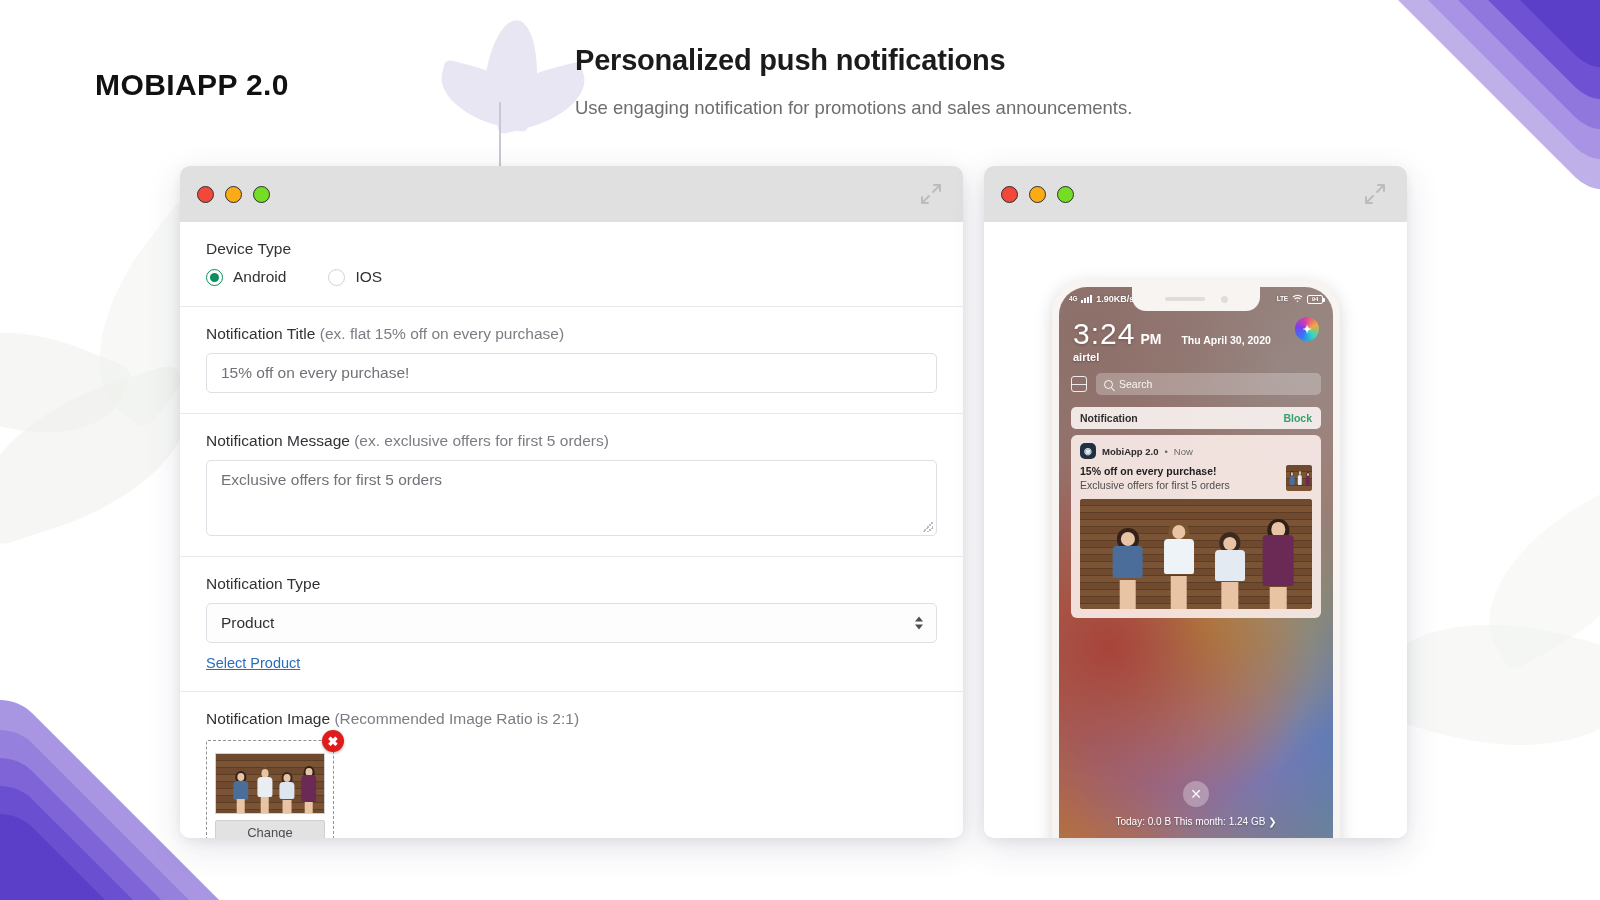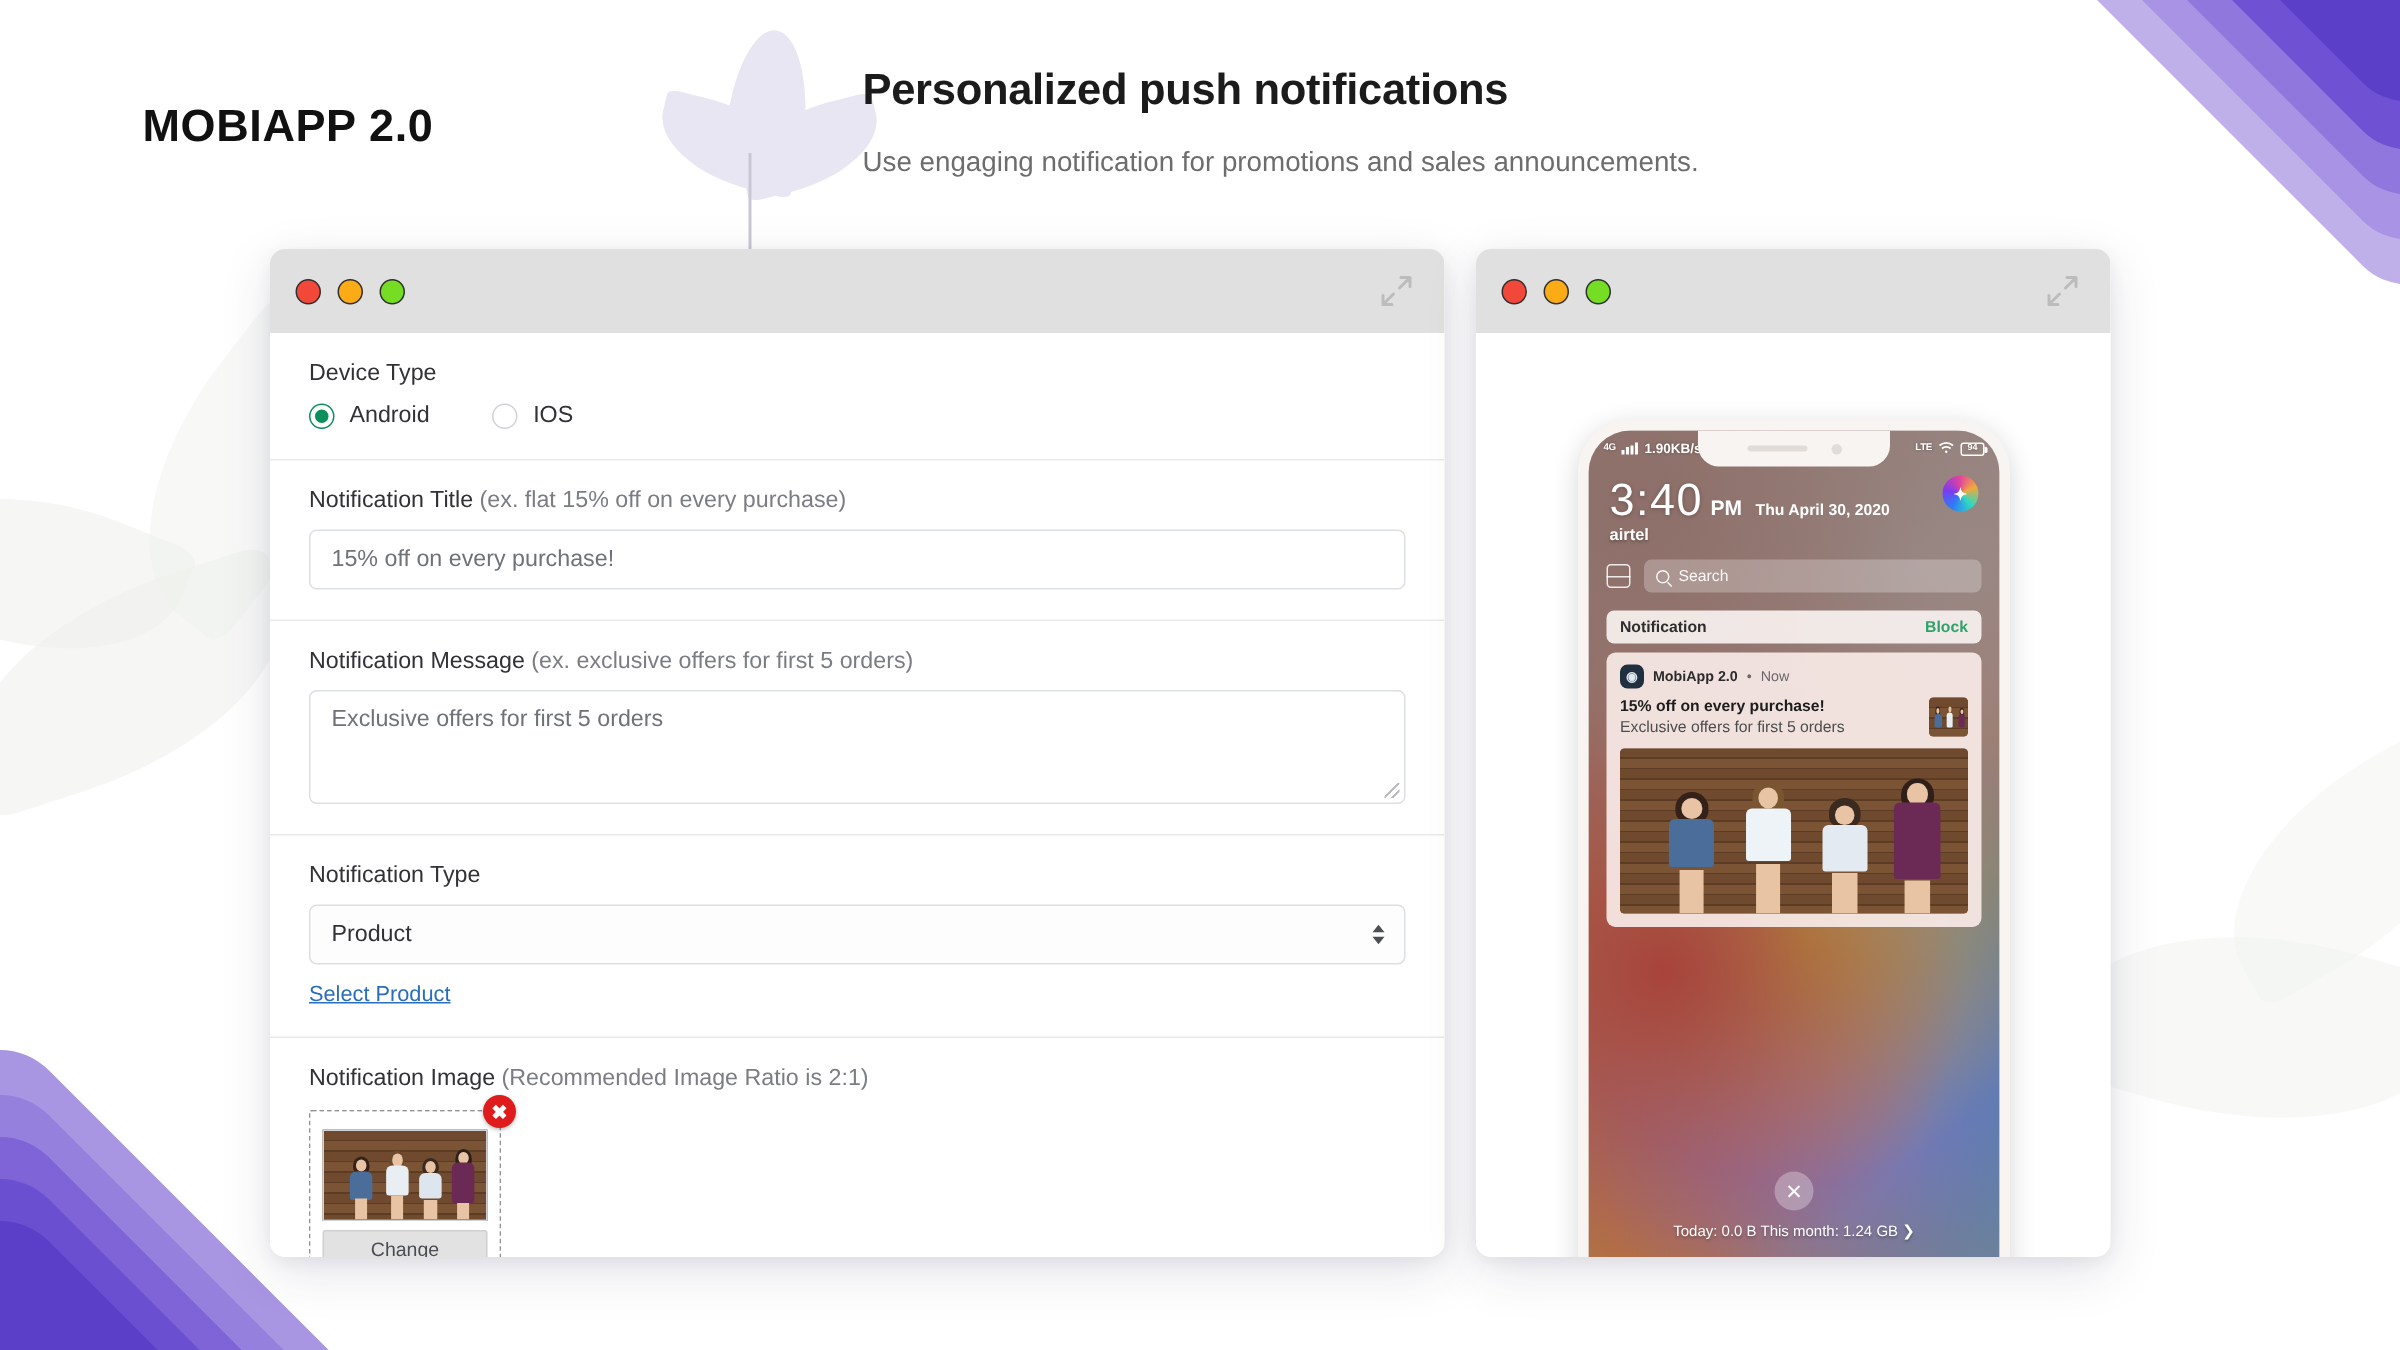--- a/index.html
+++ b/index.html
@@ -210,21 +210,21 @@
   .bars i:nth-child(3){height:6.5px} .bars i:nth-child(4){height:8px}
   .tag { font-size:6.5px; line-height:1; letter-spacing:-.2px; }
   .batt { width:16px; height:9px; border:1px solid #fff; border-radius:2px; position:relative;
           display:flex; align-items:center; justify-content:center; font-size:6px; }
   .batt::after{ content:""; position:absolute; right:-3px; top:2.5px; width:2px;height:4px;background:#fff;border-radius:0 1px 1px 0;}
 
   .clockrow { position:absolute; top: 30px; left: 14px; right: 14px; display:flex; align-items:flex-start; justify-content:space-between;}
   .clock { display:flex; align-items:baseline; gap: 5px; }
   .clock .t { font-size: 30px; color:#fff; font-weight:300; letter-spacing:1px; text-shadow:0 1px 3px rgba(0,0,0,.25);}
   .clock .ampm { font-size: 14px; color:#fff; font-weight:600; }
-  .clock .date { font-size: 10.5px; color:#fff; font-weight:600; margin-left:4px; }
+  .clock .date { font-size: 10.5px; color:#fff; font-weight:600; margin-left:15px; }
   .carrier { position:absolute; top: 64px; left: 14px; font-size: 11px; color:#fff; font-weight:600; text-shadow:0 1px 2px rgba(0,0,0,.3);}
   .avatar-badge {
     width: 24px; height:24px; border-radius:50%;
     background: conic-gradient(from 210deg, #2e7df6, #7a3df0, #e040a0, #f0a93d, #2ed9c3, #2e7df6);
     display:flex; align-items:center; justify-content:center;
   }
   .avatar-badge span { font-size: 11px; color:#fff; font-weight:700; }
 
   .searchrow { position:absolute; top: 86px; left: 12px; right: 12px; display:flex; align-items:center; gap: 9px; }
   .menu-ico { width: 16px; height:16px; border:1.4px solid rgba(255,255,255,.85); border-radius:3px; position:relative; }
@@ -479,21 +479,21 @@
             </span>
           </div>
 
           <div class="notch">
             <span class="speaker"></span>
             <span class="cam"></span>
           </div>
 
           <div class="clockrow">
             <div class="clock">
-              <span class="t">3:40</span>
+              <span class="t">3:24</span>
               <span class="ampm">PM</span>
               <span class="date">Thu April 30, 2020</span>
             </div>
             <div class="avatar-badge">
                 <span>✦</span>
               </div>
           </div>
           <div class="carrier">airtel</div>
 
           <div class="searchrow">

